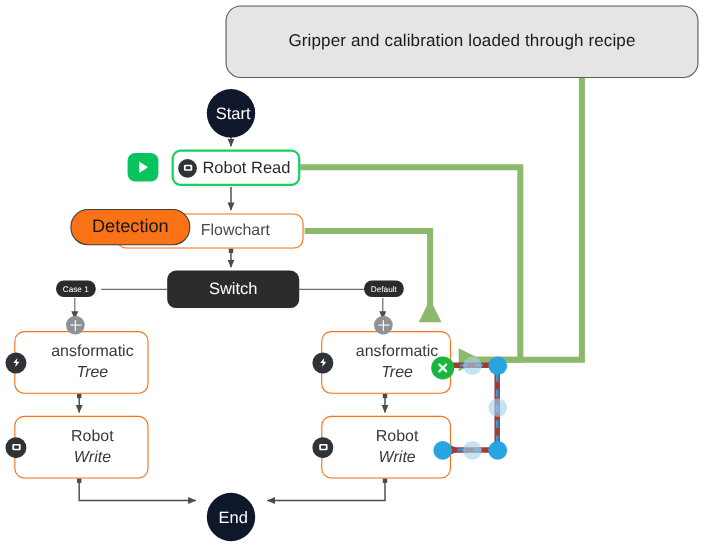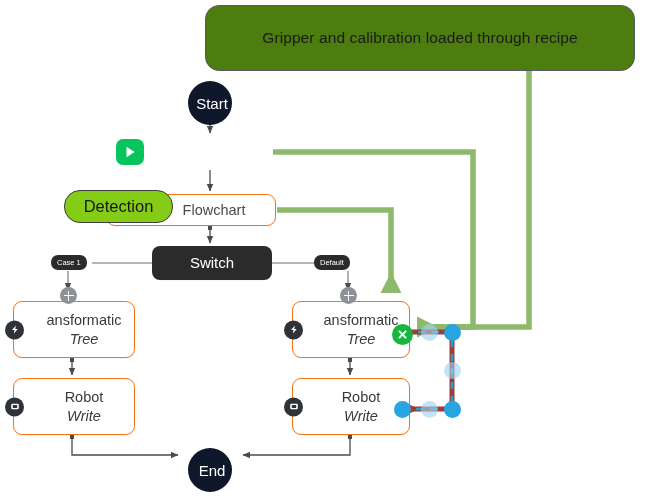--- a/index.html
+++ b/index.html
@@ -25,21 +25,21 @@
     height: 503px;
   }
 
   
   .note-box {
     position: absolute;
     left: 205px;
     top: 5px;
     width: 430px;
     height: 66px;
-    background: #4d7c0f;
+    background: #e5e5e5;
     border: 1.4px solid #555b60;
     border-radius: 14px;
     box-sizing: border-box;
     display: flex;
     align-items: center;
     justify-content: center;
     z-index: 30;
   }
   .note-text {
     font-size: 15.5px;
@@ -151,21 +151,21 @@
     color: #4a4a4a;
     text-align: center;
     padding-left: 52px;
   }
   #chip-detection {
     position: absolute;
     left: 64px;
     top: 190px;
     width: 107px;
     height: 31px;
-    background: #84cc16;
+    background: #f97316;
     border: 1.5px solid #3d3d3d;
     border-radius: 16px;
     display: flex;
     align-items: center;
     justify-content: center;
     z-index: 22;
   }
   #chip-detection span {
     font-size: 16.5px;
     color: #171717;
@@ -196,21 +196,21 @@
     justify-content: center;
     padding: 0 6px;
     z-index: 17;
   }
   .port-pill span {
     color: #ffffff;
     font-size: 7.5px;
     white-space: nowrap;
   }
   #pill-case1 { left: 51px; top: 255px; }
-  #pill-default { left: 314px; top: 255px; }
+  #pill-default { left: 331px; top: 255px; }
 
   
   .plus-handle {
     position: absolute;
     width: 17px;
     height: 17px;
     border-radius: 50%;
     background: #8e9296;
     z-index: 19;
   }
@@ -333,20 +333,29 @@
   <div id="node-end" class="terminal">
     <span>End</span>
   </div>
 
   <div class="run-button">
     <svg width="11" height="12" viewBox="0 0 11 12">
       <path d="M1.5,0.8 L9.6,6 L1.5,11.2 z" fill="#ffffff"></path>
     </svg>
   </div>
 
+  <div id="node-robot-read" class="node">
+    <div class="node-badge">
+      <svg width="10" height="10" viewBox="0 0 10 10">
+        <rect x="1.2" y="2.2" width="7.6" height="5.6" rx="1.2" fill="#ffffff"></rect>
+        <rect x="2.8" y="3.6" width="4.4" height="2.8" rx="0.5" fill="#2f3337"></rect>
+      </svg>
+    </div>
+    <div class="node-label">Robot Read</div>
+  </div>
 
   <div id="node-flowchart" class="node">
     <div class="node-label">Flowchart</div>
   </div>
 
   <div id="chip-detection">
     <span>Detection</span>
   </div>
 
   <div id="node-switch" class="node">

